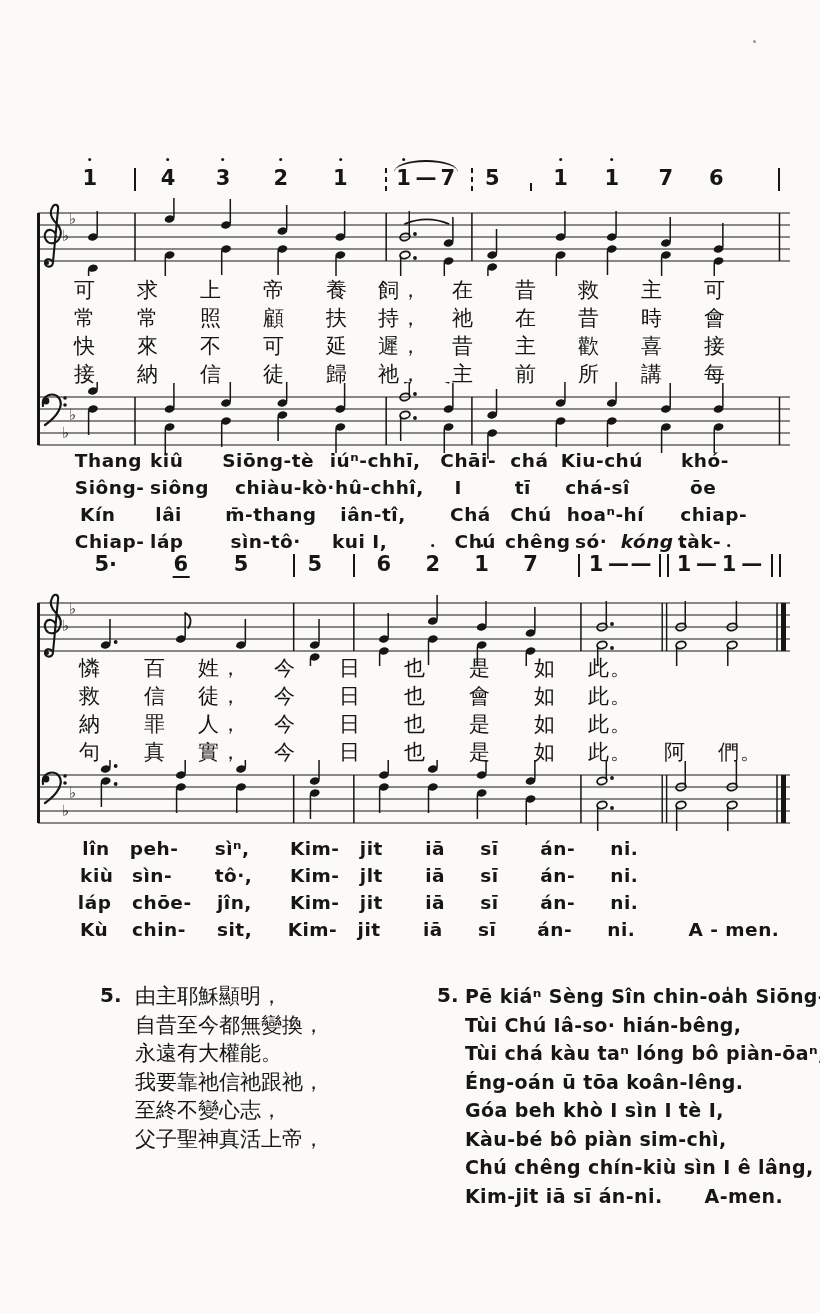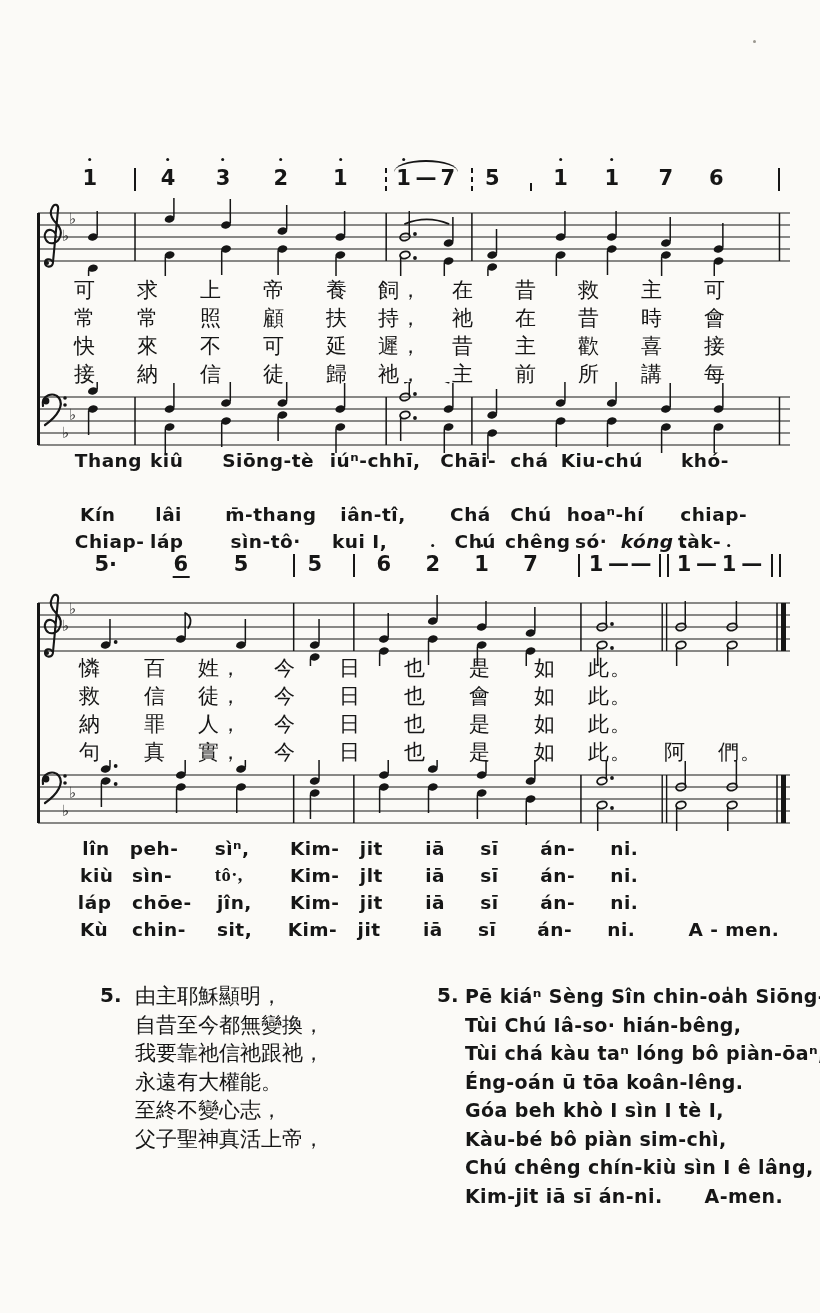--- a/index.html
+++ b/index.html
@@ -256,20 +256,30 @@
       <div class="romrow" style="top: 0px;">
         <div class="romtok" style="left: 4.9%;">Thang</div>
         <div class="romtok" style="left: 14.9%;">kiû</div>
         <div class="romtok" style="left: 24.5%;">Siōng-tè</div>
         <div class="romtok" style="left: 38.8%;">iúⁿ-chhī,</div>
         <div class="romtok" style="left: 53.5%;">Chāi-</div>
         <div class="romtok" style="left: 62.8%;">chá</div>
         <div class="romtok" style="left: 69.5%;">Kiu-chú</div>
         <div class="romtok" style="left: 85.5%;">khó-</div>
       </div>
+      <div class="romrow" style="top: 27px;">
+        <div class="romtok" style="left: 4.9%;">Siông-</div>
+        <div class="romtok" style="left: 14.9%;">siông</div>
+        <div class="romtok" style="left: 26.2%;">chiàu-kò·</div>
+        <div class="romtok" style="left: 39.5%;">hû-chhî,</div>
+        <div class="romtok" style="left: 55.4%;">I</div>
+        <div class="romtok" style="left: 63.4%;">tī</div>
+        <div class="romtok" style="left: 70.1%;">chá-sî</div>
+        <div class="romtok" style="left: 86.7%;">ōe</div>
+      </div>
       <div class="romrow" style="top: 54px;">
         <div class="romtok" style="left: 5.6%;">Kín</div>
         <div class="romtok" style="left: 15.6%; text-align: right;">lâi</div>
         <div class="romtok" style="left: 24.9%;">m̄-thang</div>
         <div class="romtok" style="left: 40.2%;">iân-tî,</div>
         <div class="romtok" style="left: 54.8%;">Chá</div>
         <div class="romtok" style="left: 62.8%;">Chú</div>
         <div class="romtok" style="left: 70.3%;">hoaⁿ-hí</div>
         <div class="romtok" style="left: 85.4%;">chiap-</div>
       </div>
@@ -495,21 +505,21 @@
         <div class="romtok" style="left: 33.5%;">Kim-</div>
         <div class="romtok" style="left: 42.8%;">jit</div>
         <div class="romtok" style="left: 51.5%;">iā</div>
         <div class="romtok" style="left: 58.8%;">sī</div>
         <div class="romtok" style="left: 66.8%;">án-</div>
         <div class="romtok" style="left: 76.1%;">ni.</div>
       </div>
       <div class="romrow" style="top: 27px;">
         <div class="romtok" style="left: 5.6%;">kiù</div>
         <div class="romtok" style="left: 12.5%;">sìn-</div>
-        <div class="romtok" style="left: 23.5%; font-family: Liberation Serif, serif;">tô·,</div>
+        <div class="romtok" style="left: 23.5%;">tô·,</div>
         <div class="romtok" style="left: 33.5%;">Kim-</div>
         <div class="romtok" style="left: 42.8%;">jlt</div>
         <div class="romtok" style="left: 51.5%;">iā</div>
         <div class="romtok" style="left: 58.8%;">sī</div>
         <div class="romtok" style="left: 66.8%;">án-</div>
         <div class="romtok" style="left: 76.1%;">ni.</div>
       </div>
       <div class="romrow" style="top: 54px;">
         <div class="romtok" style="left: 5.3%;">láp</div>
         <div class="romtok" style="left: 12.5%;">chōe-</div>
@@ -533,22 +543,22 @@
         <div class="romtok" style="left: 75.7%;">ni.</div>
         <div class="romtok" style="left: 86.5%;">A - men.</div>
       </div>
     </div>
 
   <div class="band" id="verses" style="top:982px;height:235px;">
     <div class="vnum" style="left:62px;">5.</div>
     <div class="verse-col" id="verse-cn" style="left:97px;">
         <div class="vline">由主耶穌顯明，</div>
         <div class="vline">自昔至今都無變換，</div>
+        <div class="vline">永遠有大權能。</div>
         <div class="vline">我要靠祂信祂跟祂，</div>
-        <div class="vline">永遠有大權能。</div>
         <div class="vline">至終不變心志，</div>
         <div class="vline">父子聖神真活上帝，</div>
       </div>
     <div class="vnum" style="left:399px;">5.</div>
     <div class="verse-col" id="verse-rom" style="left:427px;">
         <div class="vline rom">Pē kiáⁿ Sèng Sîn chin-oa̍h Siōng-tè,</div>
         <div class="vline rom">Tùi Chú Iâ-so· hián-bêng,</div>
         <div class="vline rom">Tùi chá kàu taⁿ lóng bô piàn-ōaⁿ,</div>
         <div class="vline rom">Éng-oán ū tōa koân-lêng.</div>
         <div class="vline rom">Góa beh khò I sìn I tè I,</div>

